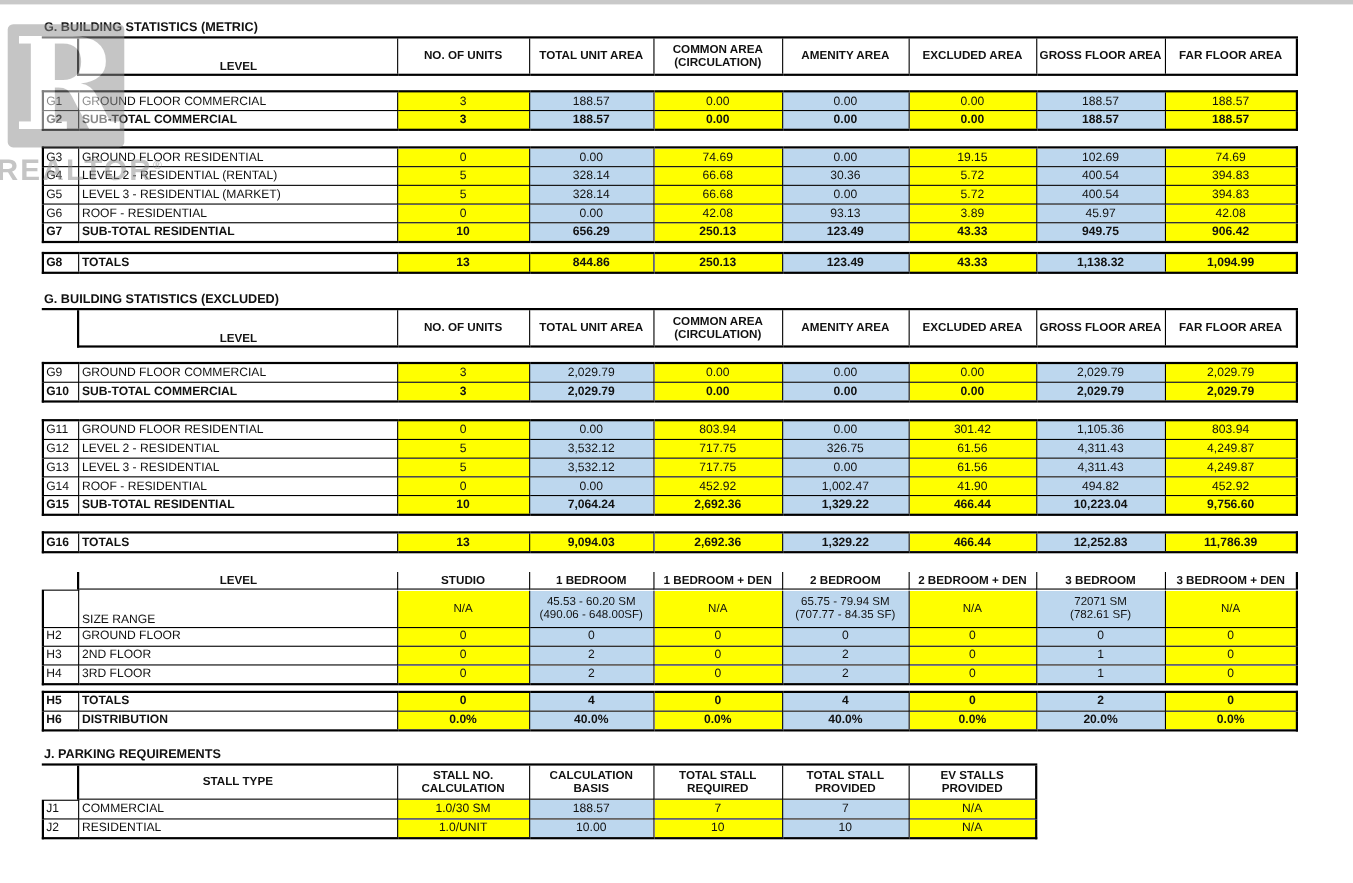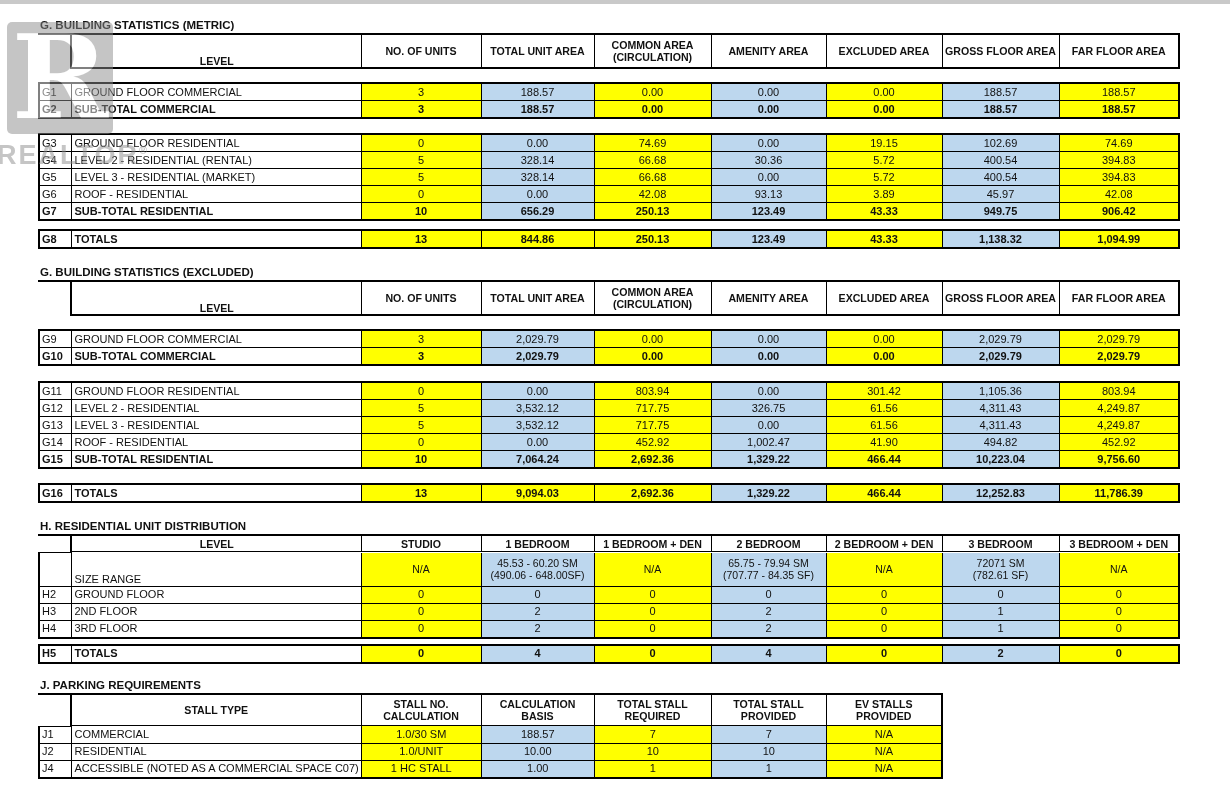--- a/index.html
+++ b/index.html
@@ -389,21 +389,20 @@
               <td class="c y bold">466.44</td>
               <td class="c b bold">12,252.83</td>
               <td class="c y bold">11,786.39</td>
             </tr>
           </tbody>
         </table>
       </div>
   </div>
 
   <div class="sec mt17">
-    <div class="sec-title w-g">H. RESIDENTIAL UNIT DISTRIBUTION</div>
     <div id="residential-tables">
         <table class="box notop hb1 hdr hrow ml32">
           <colgroup>
             <col style="width: 290px;">
             <col style="width: 120px;">
             <col style="width: 113px;">
             <col style="width: 117px;">
             <col style="width: 115px;">
             <col style="width: 116px;">
             <col style="width: 117px;">
@@ -501,20 +500,31 @@
               <td class="l rid bold">H5</td>
               <td class="l bold" colspan="1">TOTALS</td>
               <td class="c y bold">0</td>
               <td class="c b bold">4</td>
               <td class="c y bold">0</td>
               <td class="c b bold">4</td>
               <td class="c y bold">0</td>
               <td class="c b bold">2</td>
               <td class="c y bold">0</td>
             </tr>
+            <tr>
+              <td class="l rid bold">H6</td>
+              <td class="l bold" colspan="1">DISTRIBUTION</td>
+              <td class="c y bold">0.0%</td>
+              <td class="c b bold">40.0%</td>
+              <td class="c y bold">0.0%</td>
+              <td class="c b bold">40.0%</td>
+              <td class="c y bold">0.0%</td>
+              <td class="c b bold">20.0%</td>
+              <td class="c y bold">0.0%</td>
+            </tr>
           </tbody>
         </table>
       </div>
   </div>
 
   <div class="sec mt15s">
     <div class="sec-title w-j">J. PARKING REQUIREMENTS</div>
     <div id="parking-tables">
         <table class="box notop hb1 hdr jhdr ml32">
           <colgroup>
@@ -558,27 +568,18 @@
             </tr>
             <tr>
               <td class="l rid">J2</td>
               <td class="l" colspan="1">RESIDENTIAL</td>
               <td class="c y">1.0/UNIT</td>
               <td class="c b">10.00</td>
               <td class="c y">10</td>
               <td class="c b">10</td>
               <td class="c y">N/A</td>
             </tr>
-            <tr>
-              <td class="l rid">J4</td>
-              <td class="l" colspan="1">ACCESSIBLE (NOTED AS A COMMERCIAL SPACE C07)</td>
-              <td class="c y">1 HC STALL</td>
-              <td class="c b">1.00</td>
-              <td class="c y">1</td>
-              <td class="c b">1</td>
-              <td class="c y">N/A</td>
-            </tr>
           </tbody>
         </table>
       </div>
   </div>
 
 </div>
 
 </body></html>

